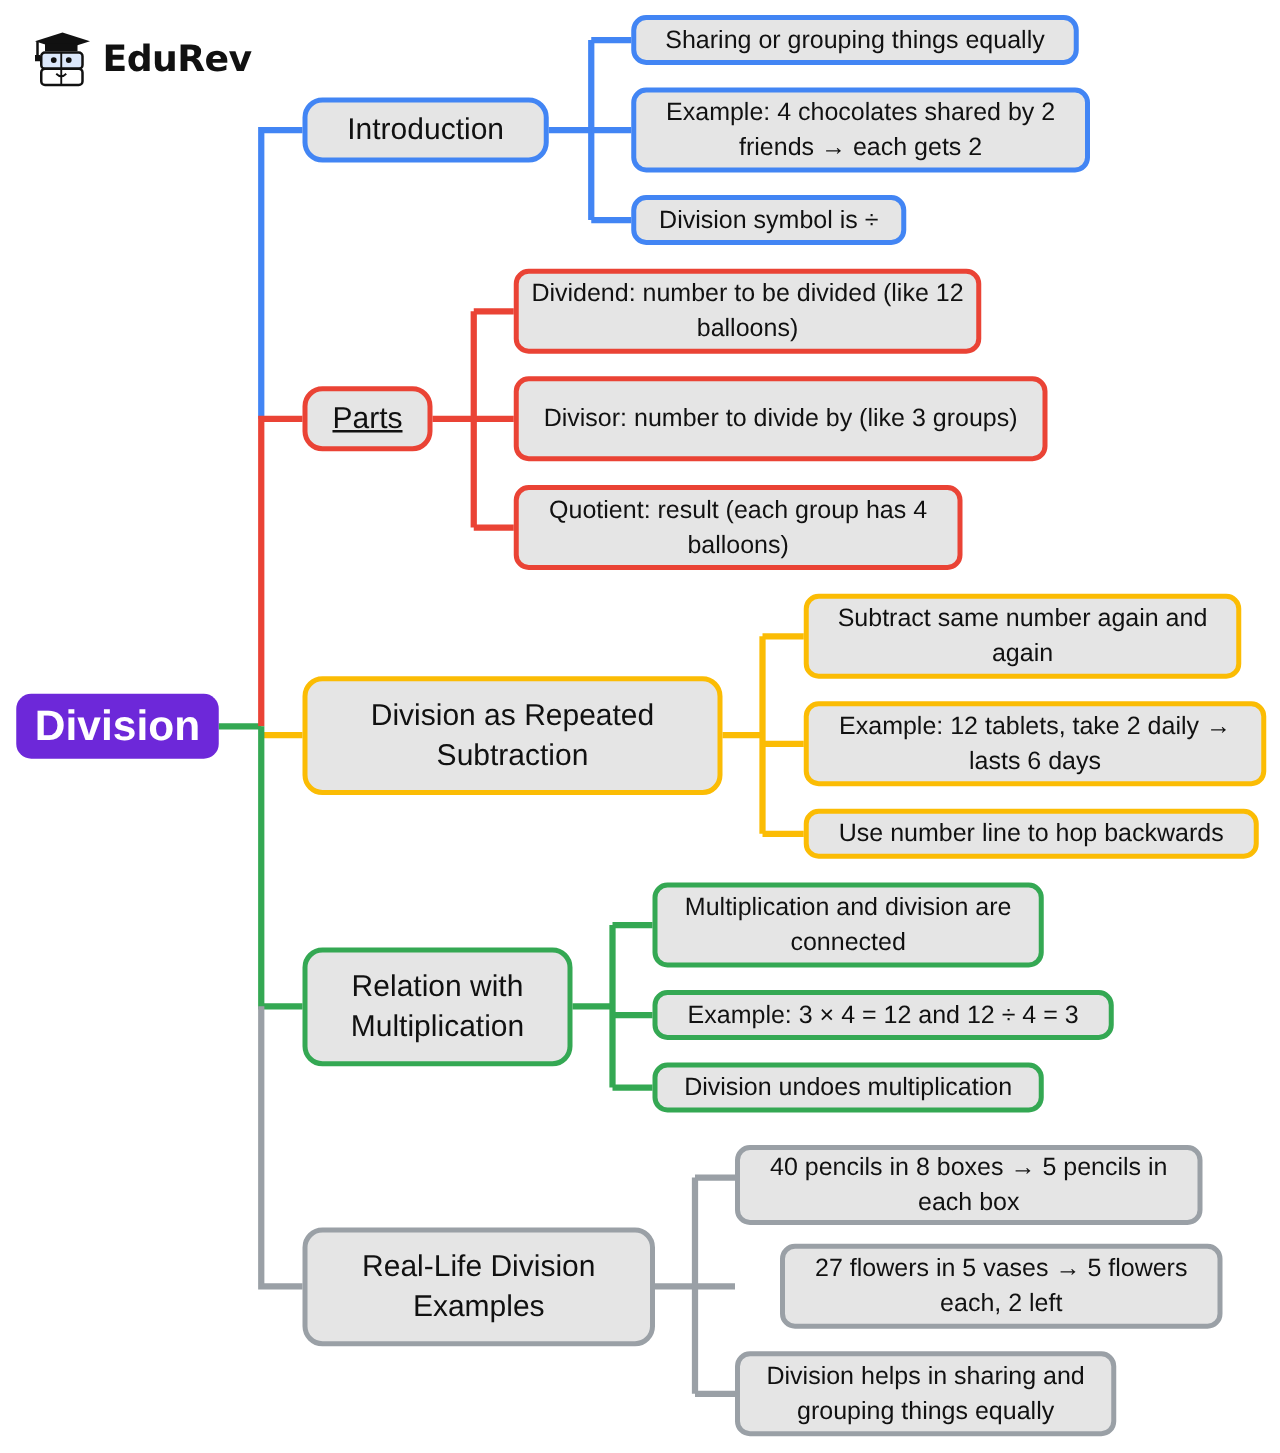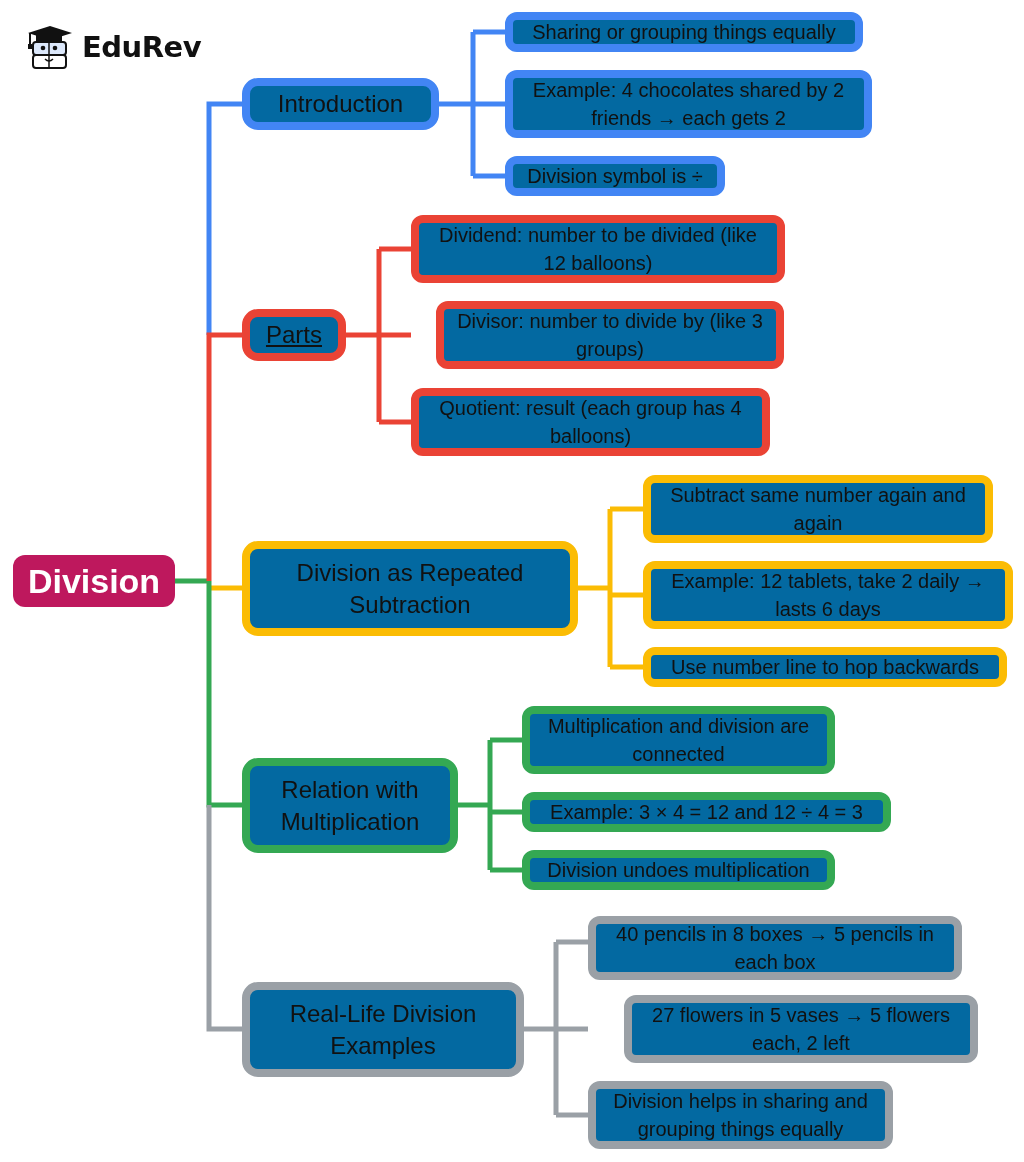--- a/index.html
+++ b/index.html
@@ -1,24 +1,24 @@
 <!DOCTYPE html>
 <html><head>
 <meta charset="utf-8">
 <style>
   html, body { margin:0; padding:0; background:#ffffff; }
   body { width:1024px; height:1162px; position:relative; overflow:hidden;
          font-family:"Liberation Sans", sans-serif; color:#111; }
   #lines { position:absolute; left:0; top:0; width:1024px; height:1162px; }
   .logo { position:absolute; left:24px; top:22px; height:50px; display:flex; align-items:center; gap:8px; }
   .logo-text { font-family:"DejaVu Sans", sans-serif; font-weight:bold; font-size:29px; color:#111; letter-spacing:-0.5px; }
-  .node { position:absolute; box-sizing:border-box; background:#0369a1; border:8px solid #ec4899;
+  .node { position:absolute; box-sizing:border-box; background:#e5e5e5; border:4px solid #ec4899;
           border-radius:14px; display:flex; align-items:center; justify-content:center;
           text-align:center; line-height:1.3; }
-  .root { background:#be185d; color:#fff; font-weight:bold; font-size:34px; border-radius:12px; border:none; }
+  .root { background:#6d28d9; color:#fff; font-weight:bold; font-size:34px; border-radius:12px; border:none; }
   .branch { font-size:24px; line-height:1.32; border-radius:16px; }
   .leaf { font-size:20px; line-height:1.4; border-radius:12px; padding:0 10px; }
 </style>
 </head>
 <body>
 
 <svg id="lines">
     <path d="M175 581 H209" fill="none" stroke="#34a853" stroke-width="5"></path>
     <path d="M209 335 V104 H242" fill="none" stroke="#4285f4" stroke-width="5"></path>
     <path d="M209 581 V335 H242" fill="none" stroke="#ea4335" stroke-width="5"></path>
@@ -84,21 +84,21 @@
 <div class="node leaf" style="left:505px;top:156px;width:220px;height:40px;border-color:#4285f4;">
   <span>Division symbol is ÷</span>
 </div>
 
 <div class="node branch" style="left:242px;top:309px;width:104px;height:52px;border-color:#ea4335;text-decoration:underline;">
   <span>Parts</span>
 </div>
 <div class="node leaf" style="left:411px;top:215px;width:374px;height:68px;border-color:#ea4335;">
   <span>Dividend: number to be divided (like 12 balloons)</span>
 </div>
-<div class="node leaf" style="left:411px;top:301px;width:348px;height:68px;border-color:#ea4335;margin-left:25px;">
+<div class="node leaf" style="left:411px;top:301px;width:427px;height:68px;border-color:#ea4335;">
   <span>Divisor: number to divide by (like 3 groups)</span>
 </div>
 <div class="node leaf" style="left:411px;top:388px;width:359px;height:68px;border-color:#ea4335;">
   <span>Quotient: result (each group has 4 balloons)</span>
 </div>
 
 <div class="node branch" style="left:242px;top:541px;width:336px;height:95px;border-color:#fbbc04;">
   <span>Division as Repeated Subtraction</span>
 </div>
 <div class="node leaf" style="left:643px;top:475px;width:350px;height:68px;border-color:#fbbc04;">

